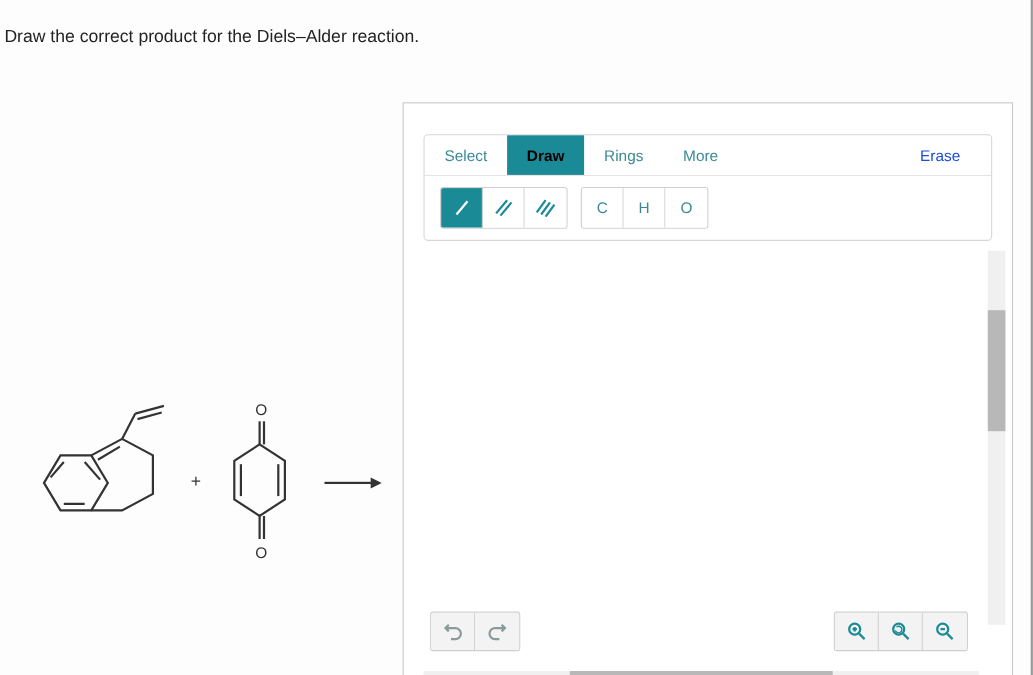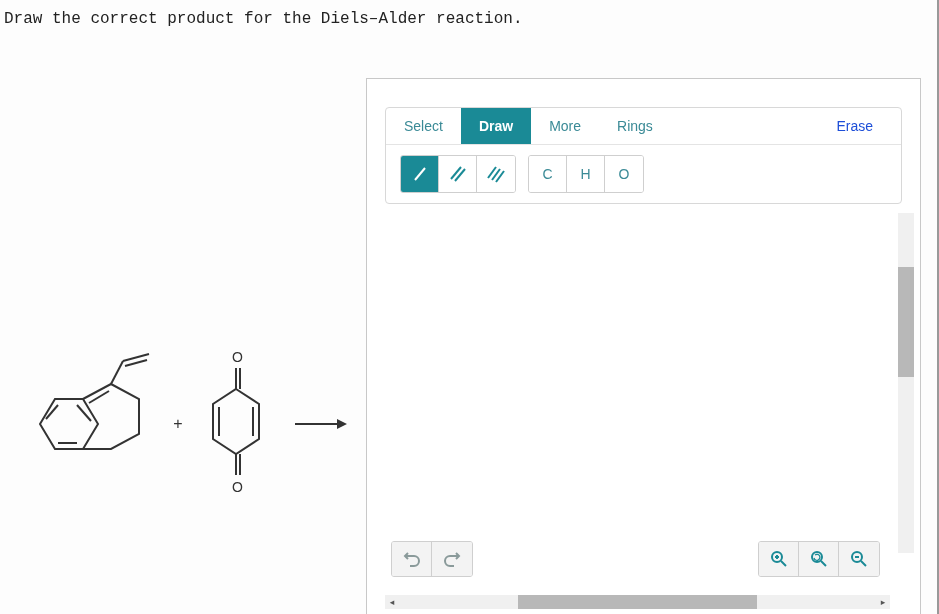--- a/index.html
+++ b/index.html
@@ -7,22 +7,22 @@
       font-family: Georgia, 'Times New Roman', serif;
       width: 939px;
       height: 614px;
       background: #fdfdfd;
       position: relative;
       border-right: 2px solid #999;
     }
     .question-text {
       font-size: 16px;
       color: #222;
-      padding: 10px 4px 0 4px;
-      font-family: Liberation Mono, monospace;
+      padding: 25px 4px 0 4px;
+      font-family: Liberation Sans, sans-serif;
     }
     .content-area {
       display: flex;
       margin-top: 50px;
     }
     .reaction-area {
       width: 360px;
       padding: 20px 0 0 10px;
       display: flex;
       align-items: center;
@@ -85,21 +85,21 @@
     .tab {
       padding: 10px 18px;
       font-size: 14px;
       color: #3a8a96;
       cursor: pointer;
       background: transparent;
       border: none;
     }
     .tab.active {
       background: #1a8a96;
-      color: #ffffff;
+      color: #000000;
       font-weight: bold;
     }
     .tab-erase {
       margin-left: auto;
       padding-right: 28px;
       color: #1d4ed8;
     }
     .tool-row {
       display: flex;
       padding: 10px 14px;
@@ -276,22 +276,22 @@
         <div class="arrow-head"></div>
       </div>
     </div>
   </div>
 
   <div class="editor-panel">
     <div class="toolbar-top">
       <div class="tab-row">
         <button class="tab">Select</button>
         <button class="tab active">Draw</button>
+        <button class="tab">Rings</button>
         <button class="tab">More</button>
-        <button class="tab">Rings</button>
         <button class="tab tab-erase">Erase</button>
       </div>
       <div class="tool-row">
         <div class="bond-group">
           <button class="tool-btn active">
             <svg width="16" height="18">
                 <line x1="3" y1="15" x2="13" y2="3" stroke="#fff" stroke-width="2"></line>
               </svg>
           </button>
           <button class="tool-btn">

